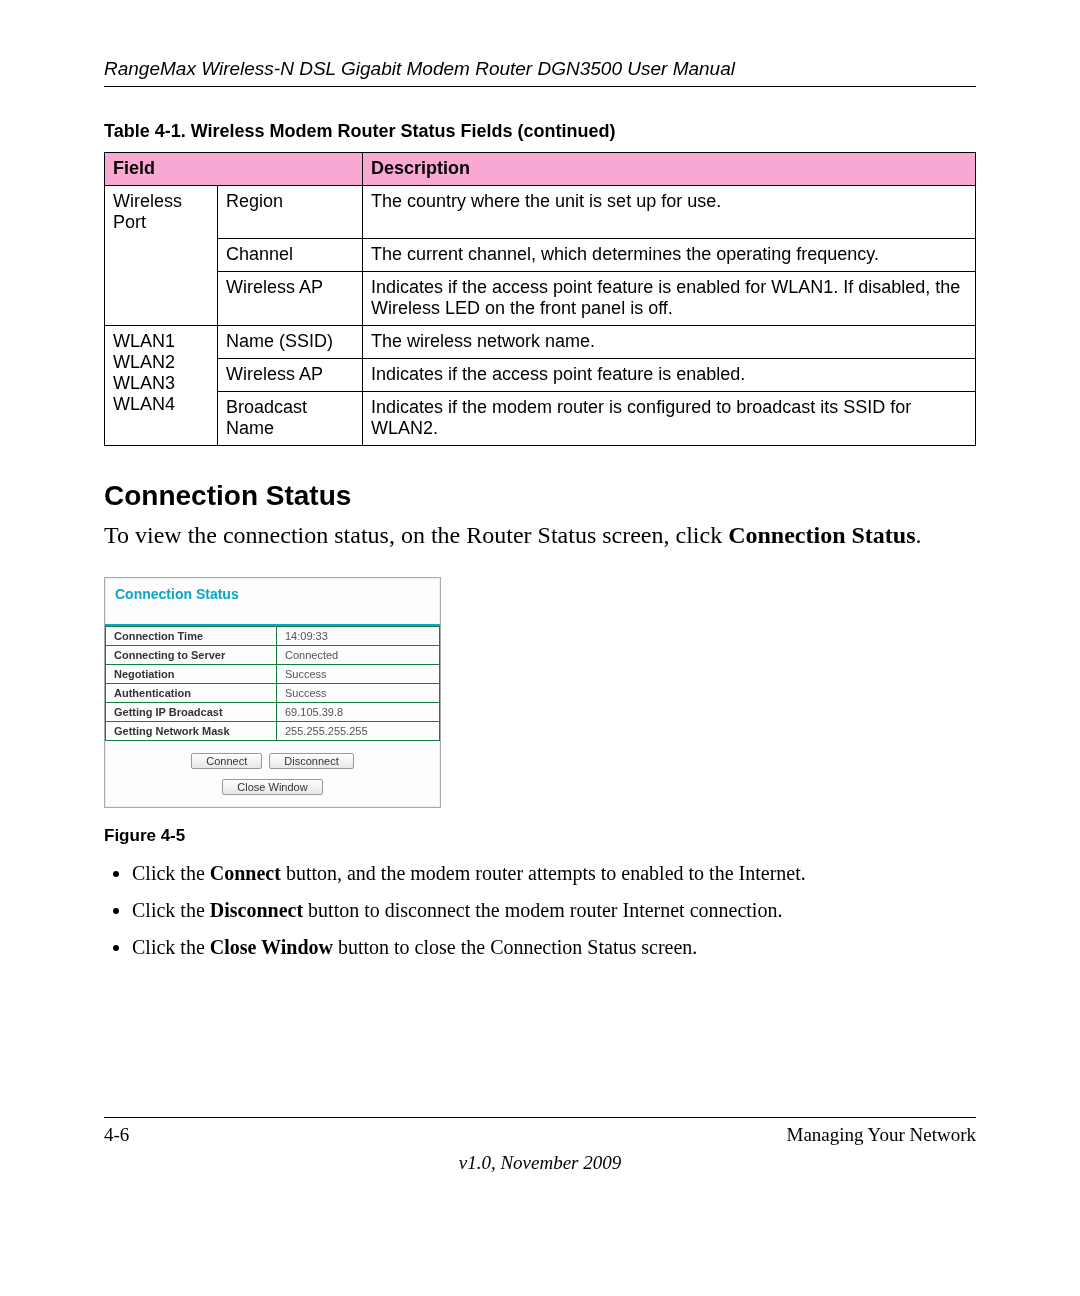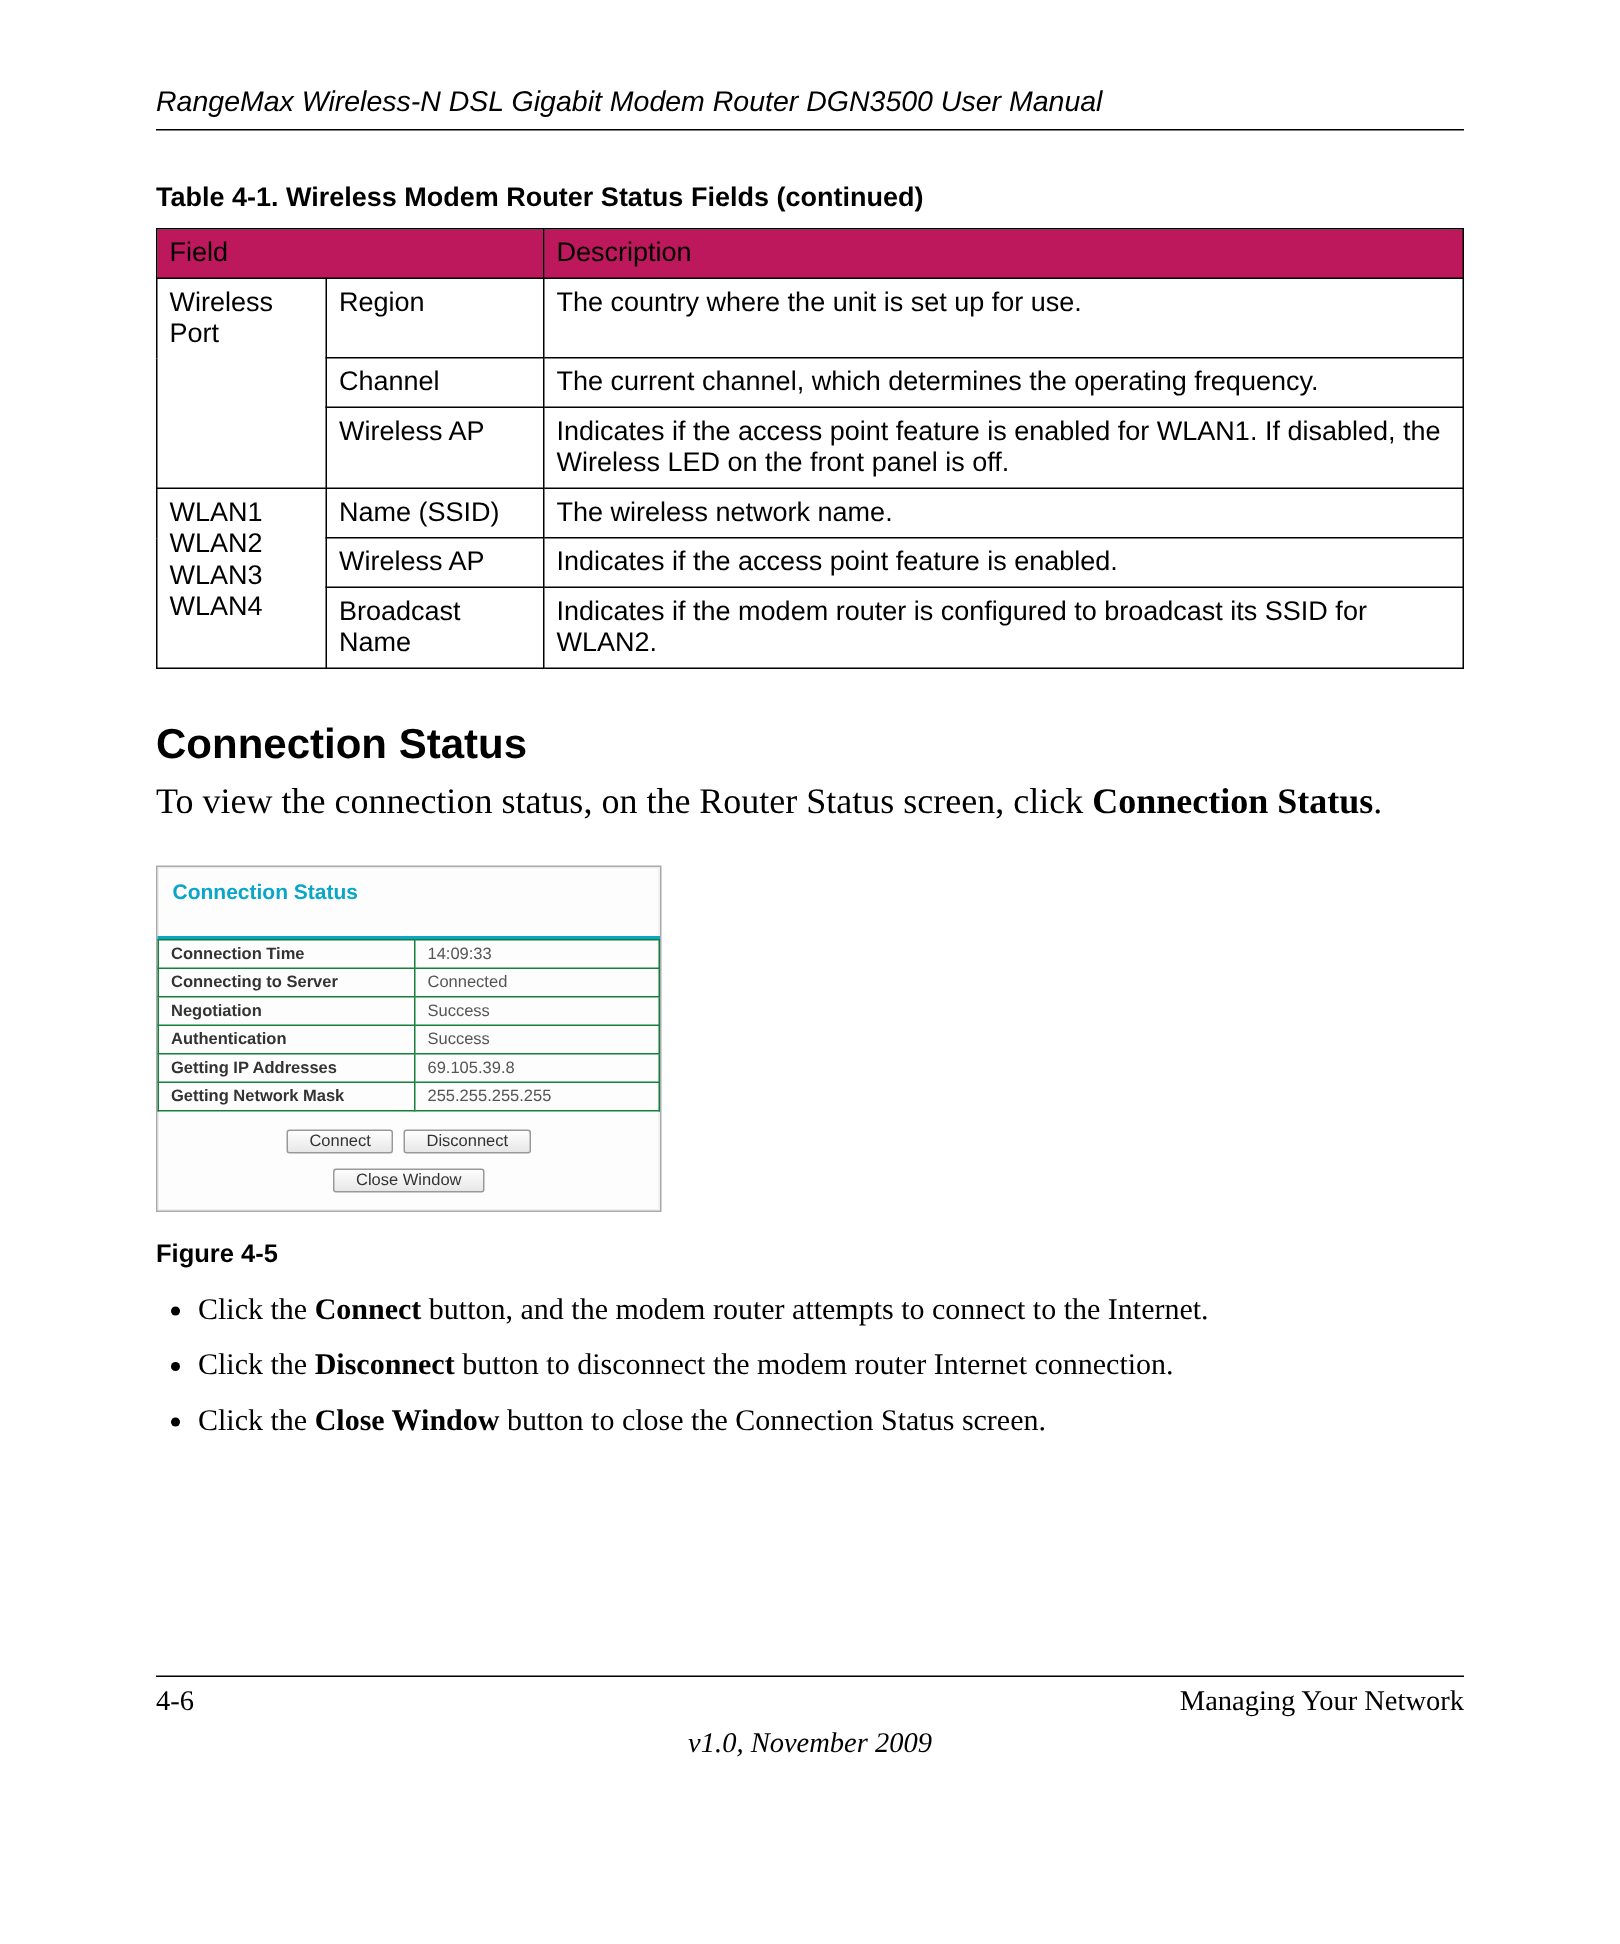--- a/index.html
+++ b/index.html
@@ -37,22 +37,22 @@
     font-family: Arial, Helvetica, sans-serif;
     font-size: 18px;
   }
   table.status th, table.status td {
     border: 1.2px solid #000;
     text-align: left;
     vertical-align: top;
     padding: 5px 8px 6px 8px;
   }
   table.status th {
-    background: #be185d;
-    font-weight: normal;
+    background: #f9a8d4;
+    font-weight: bold;
   }
   .col-field-outer { width: 96px; }
   .col-field-inner { width: 128px; }
 
   h2.section {
     font-family: Arial, Helvetica, sans-serif;
     font-weight: bold;
     font-size: 28px;
     margin: 34px 0 10px 0;
   }
@@ -226,21 +226,21 @@
       </tr>
       <tr>
         <td>Negotiation</td>
         <td>Success</td>
       </tr>
       <tr>
         <td>Authentication</td>
         <td>Success</td>
       </tr>
       <tr>
-        <td>Getting IP Addresses</td>
+        <td>Getting IP Broadcast</td>
         <td>69.105.39.8</td>
       </tr>
       <tr>
         <td>Getting Network Mask</td>
         <td>255.255.255.255</td>
       </tr>
     </tbody>
       </table>
     <div class="dlg-btnrow">
       <span class="winbtn">Connect</span>
@@ -248,21 +248,21 @@
     </div>
     <div class="dlg-btnrow2">
       <span class="winbtn">Close Window</span>
     </div>
   </div>
 
   <div class="fig-label">Figure 4-5</div>
 
   <ul class="bullets">
     <li>
-      <span>Click the </span><strong>Connect</strong><span> button, and the modem router attempts to connect to the Internet.</span>
+      <span>Click the </span><strong>Connect</strong><span> button, and the modem router attempts to enabled to the Internet.</span>
     </li>
     <li>
       <span>Click the </span><strong>Disconnect</strong><span> button to disconnect the modem router Internet connection.</span>
     </li>
     <li>
       <span>Click the </span><strong>Close Window</strong><span> button to close the Connection Status screen.</span>
     </li>
   </ul>
 
   <div class="footer-rule"></div>

